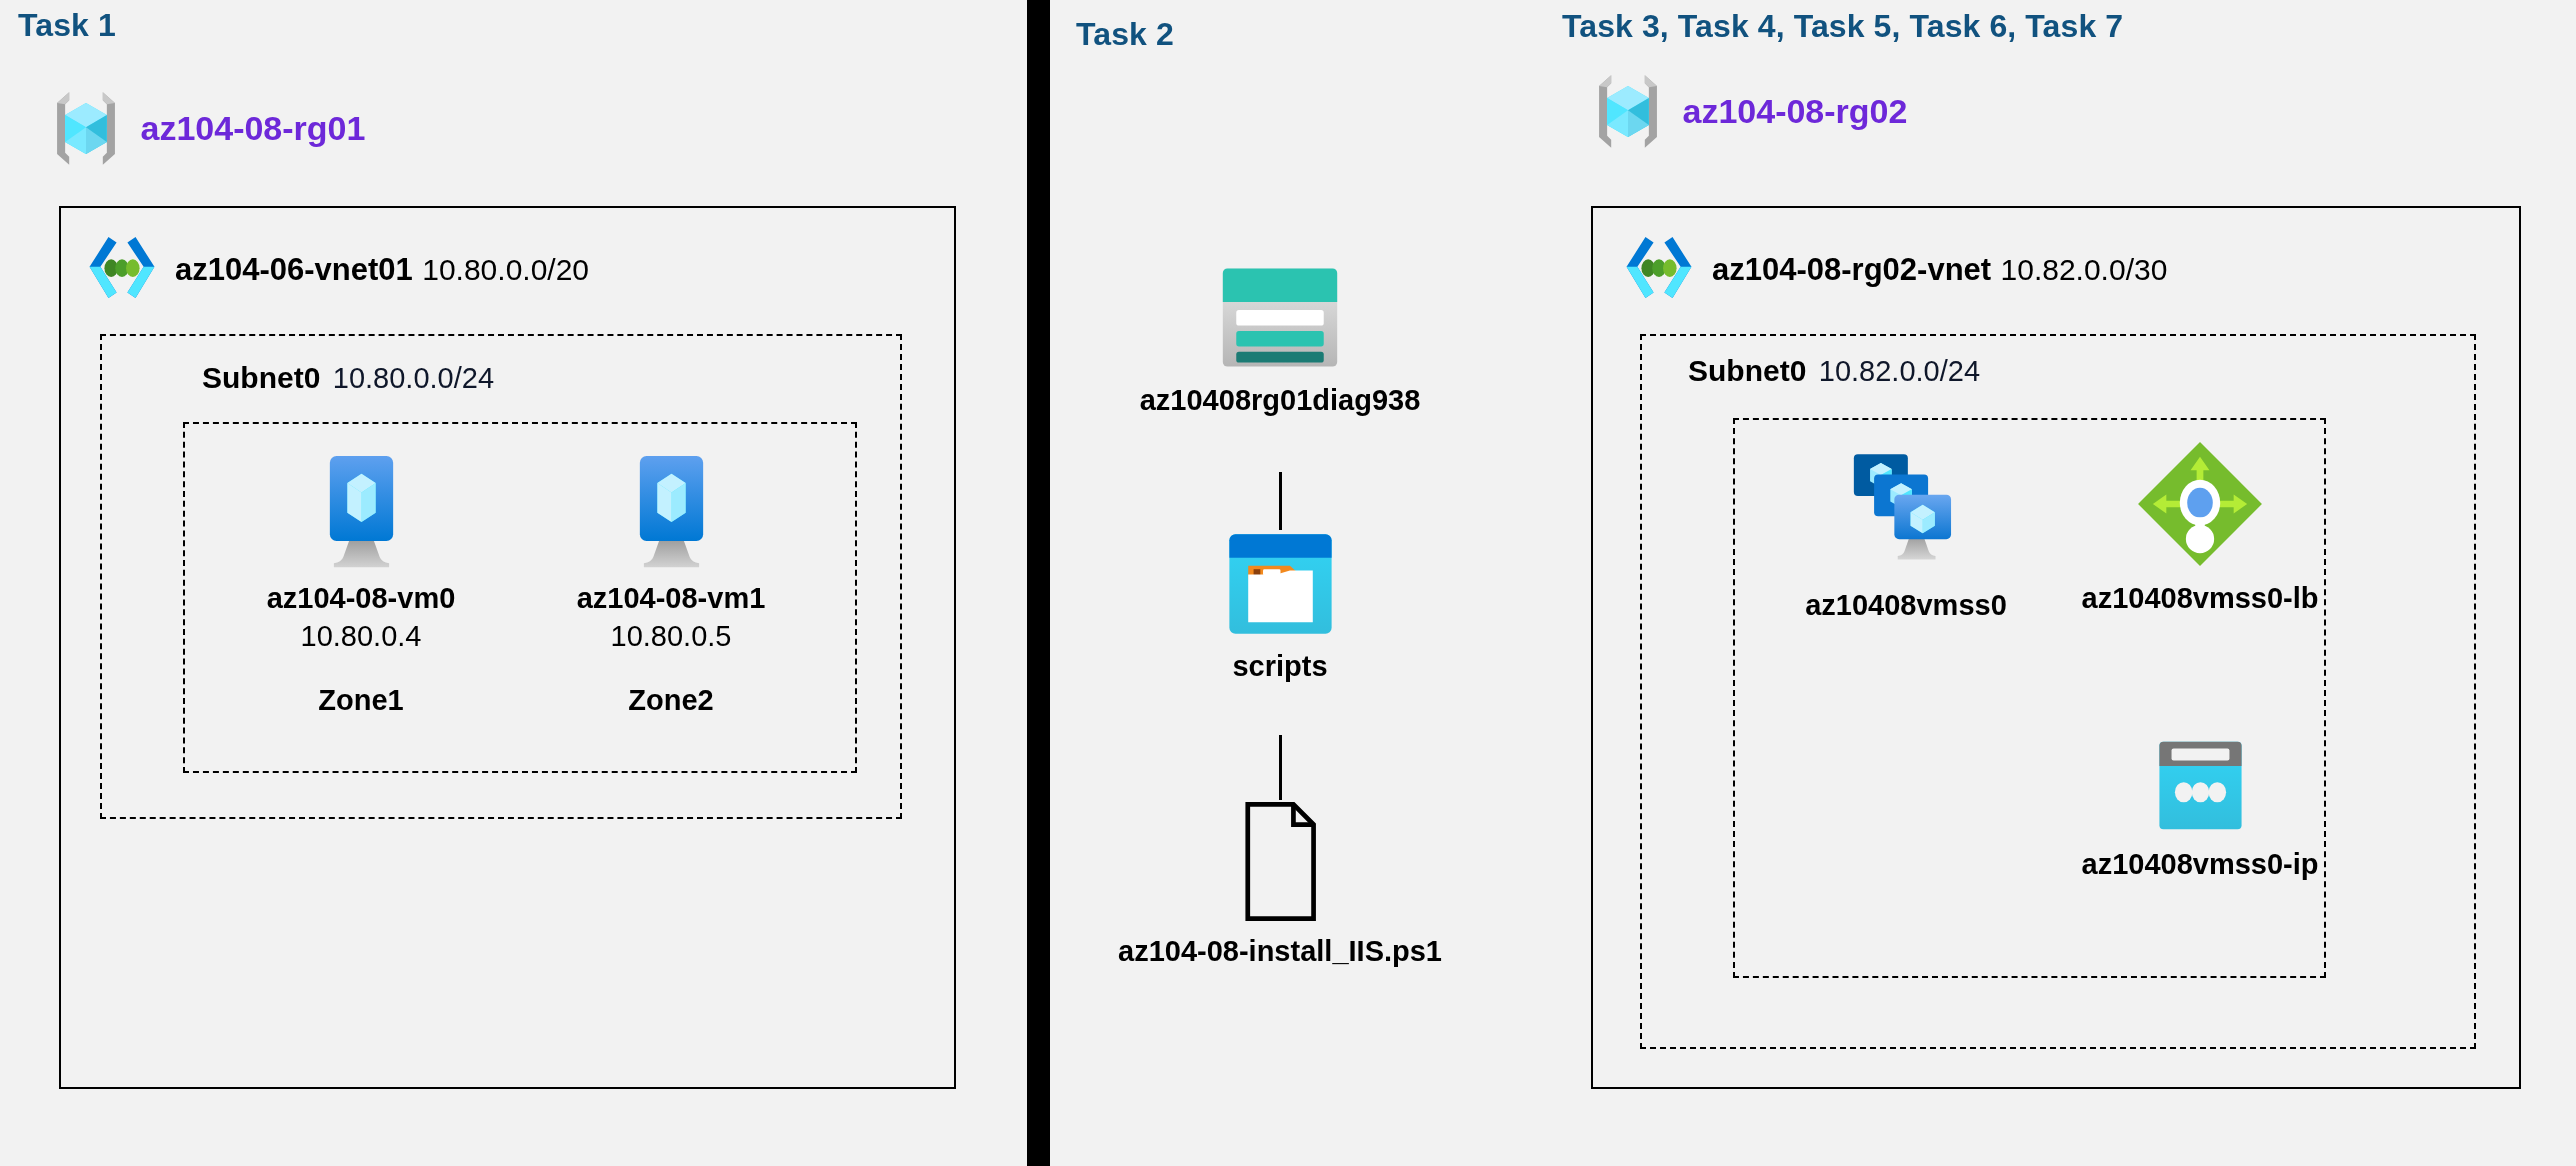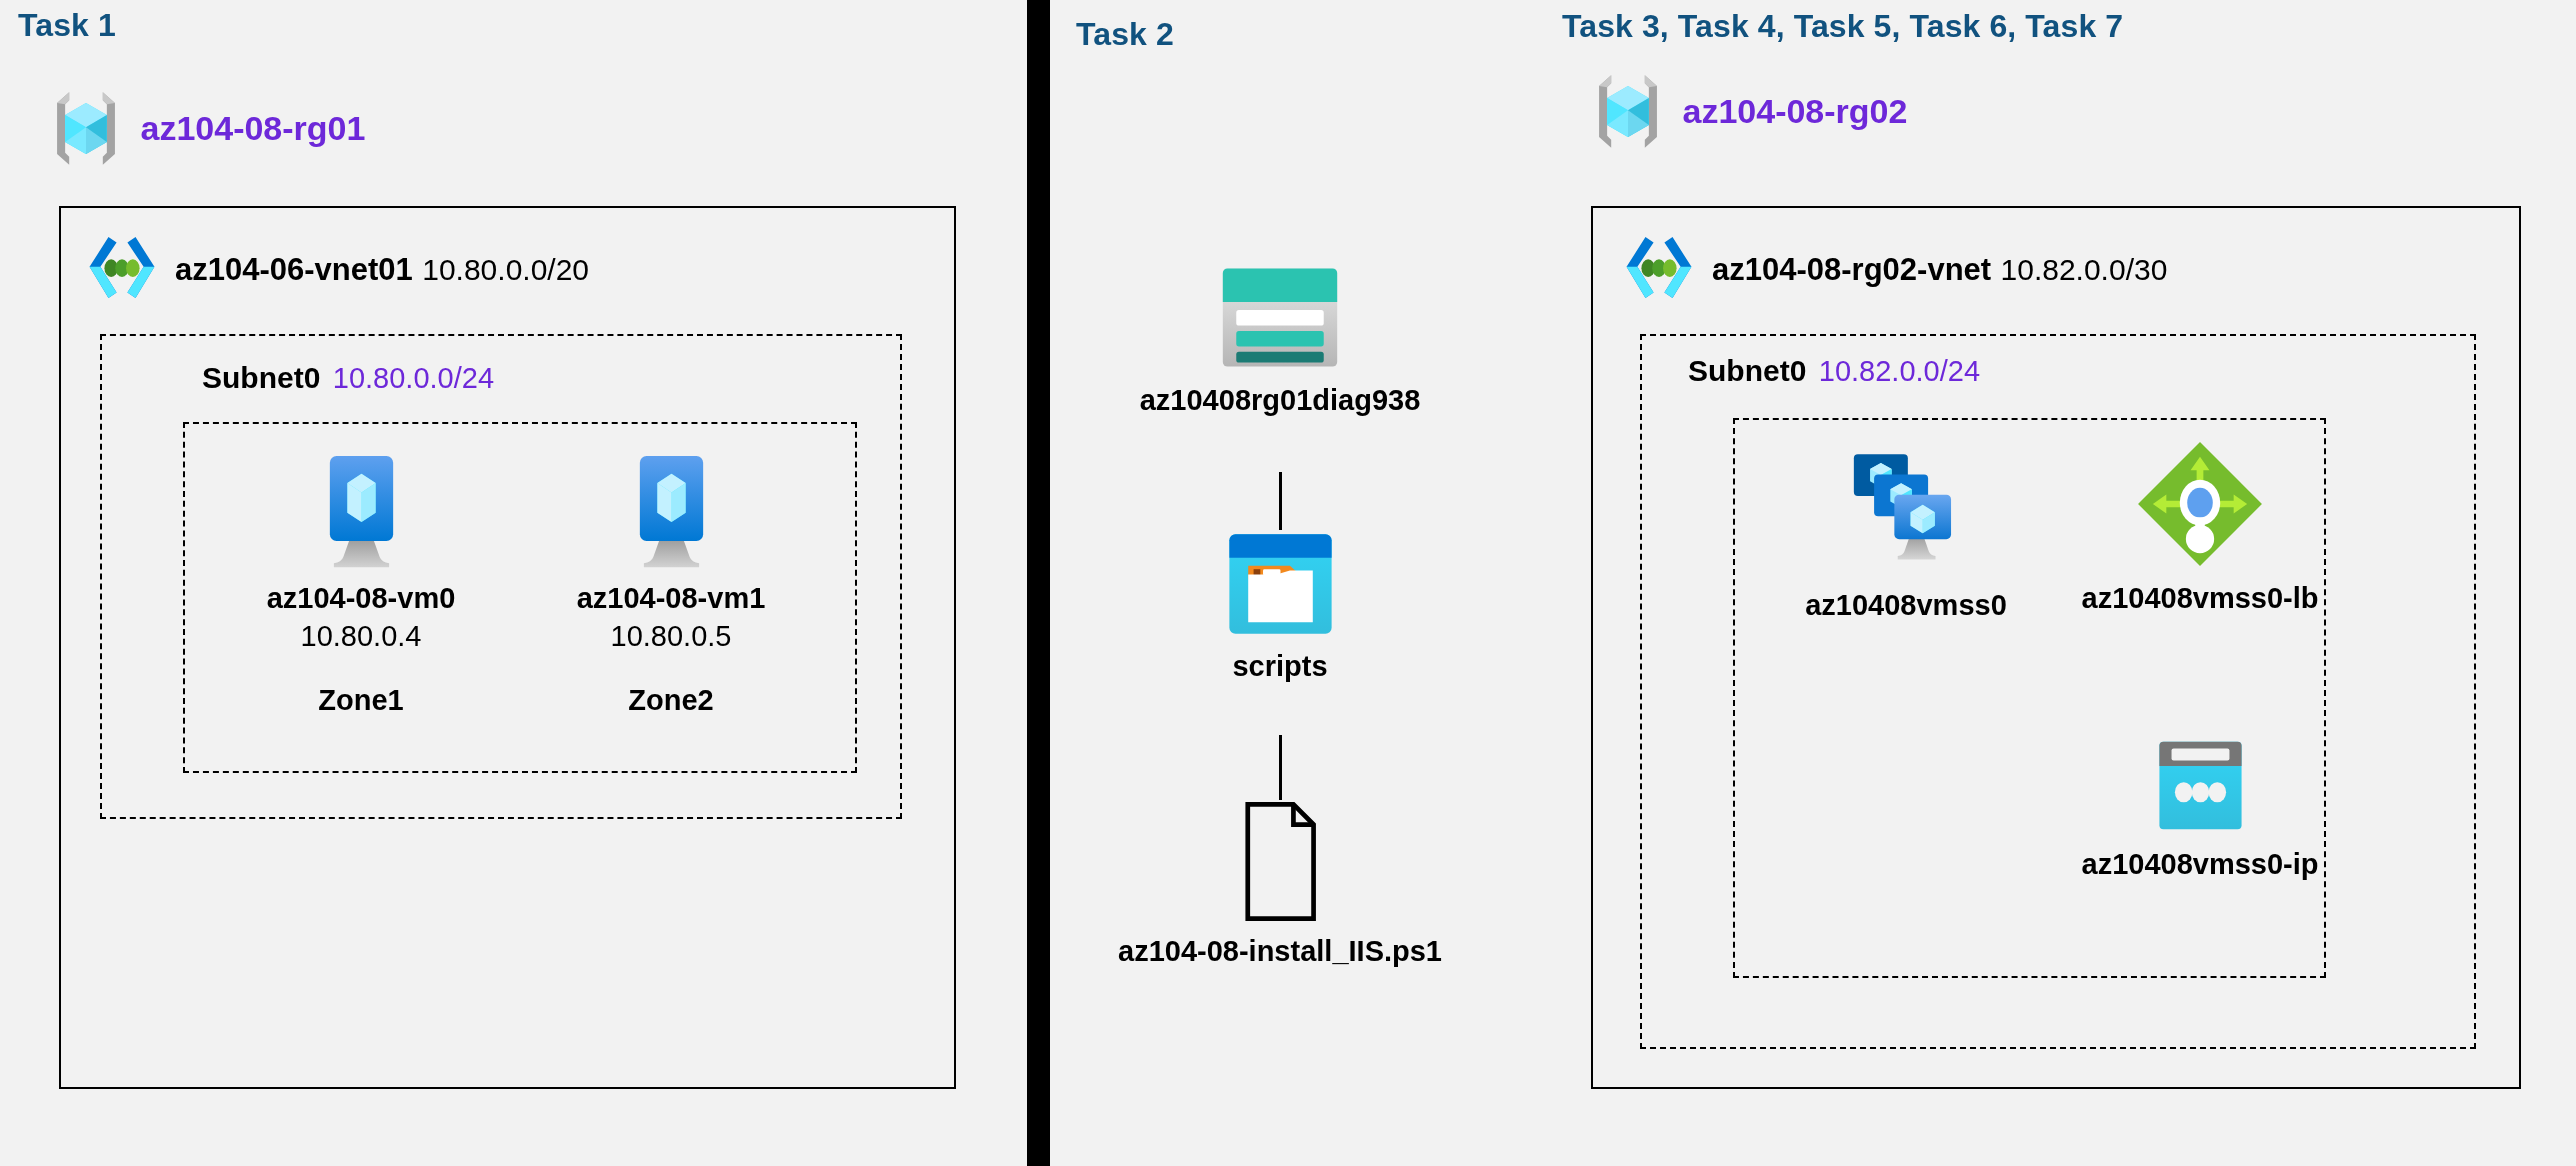--- a/index.html
+++ b/index.html
@@ -33,21 +33,21 @@
   
   .solid-box{position:absolute;border:2.7px solid #000;background:#f2f2f2;box-sizing:border-box;}
   .dashed-box{position:absolute;border:2.7px dashed #000;background:transparent;box-sizing:border-box;}
 
   .vnet-header{position:absolute;display:flex;align-items:center;gap:15px;white-space:nowrap;}
   .vnet-name{font-size:31px;font-weight:bold;color:#000;}
   .vnet-cidr{font-size:30px;font-weight:normal;color:#000;margin-left:9.4px;}
 
   .subnet-header{position:absolute;white-space:nowrap;}
   .subnet-name{font-size:30px;font-weight:bold;color:#000;}
-  .subnet-cidr{font-size:29px;font-weight:normal;color:#6d28d9;margin-left:9.4px;}
+  .subnet-cidr{font-size:29px;font-weight:normal;color:#0f172a;margin-left:9.4px;}
 
   
   .node{position:absolute;display:flex;flex-direction:column;align-items:center;}
   .node-label{font-size:29px;font-weight:bold;color:#000;white-space:nowrap;margin-top:12px;text-align:center;}
   .node-sub{font-size:29px;font-weight:normal;color:#000;white-space:nowrap;margin-top:5.4px;text-align:center;}
   .node-zone{font-size:29px;font-weight:bold;color:#000;white-space:nowrap;margin-top:31px;text-align:center;}
 
   .connector{position:absolute;width:2.7px;background:#000;}
   svg{display:block;}
 </style>

